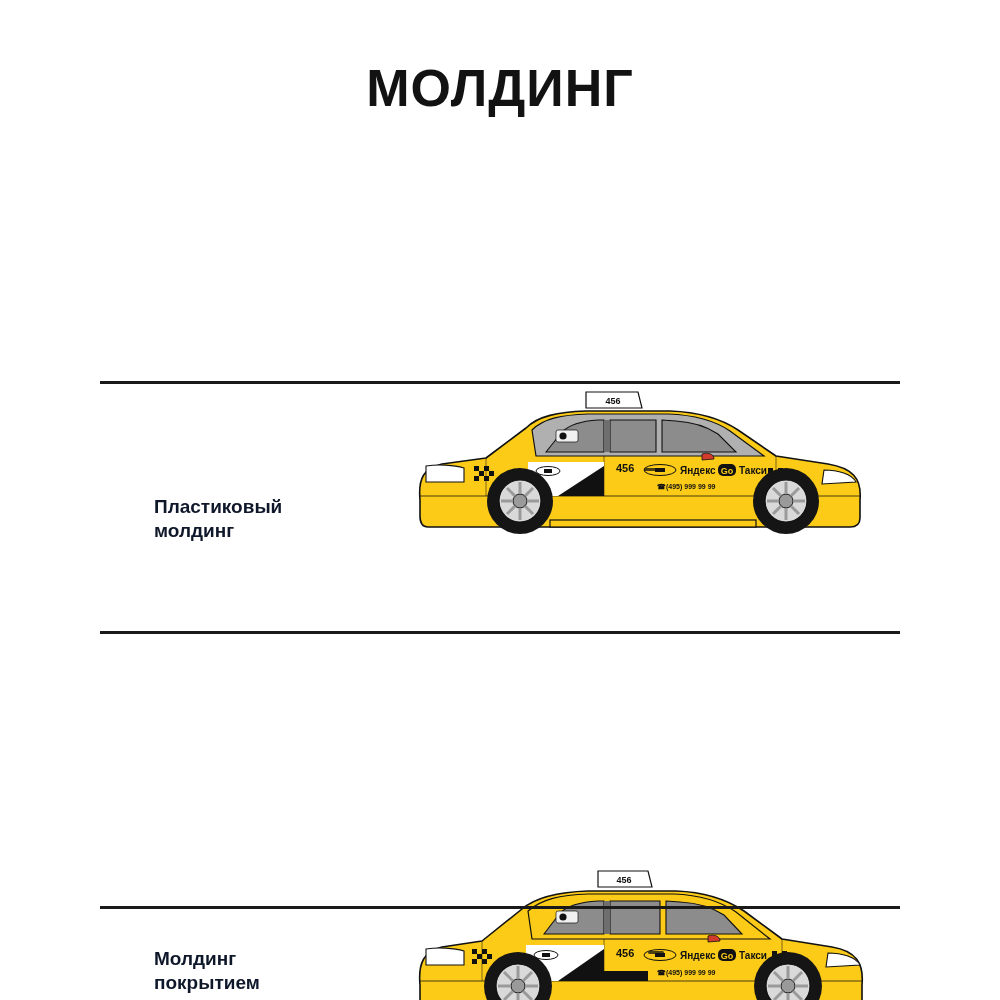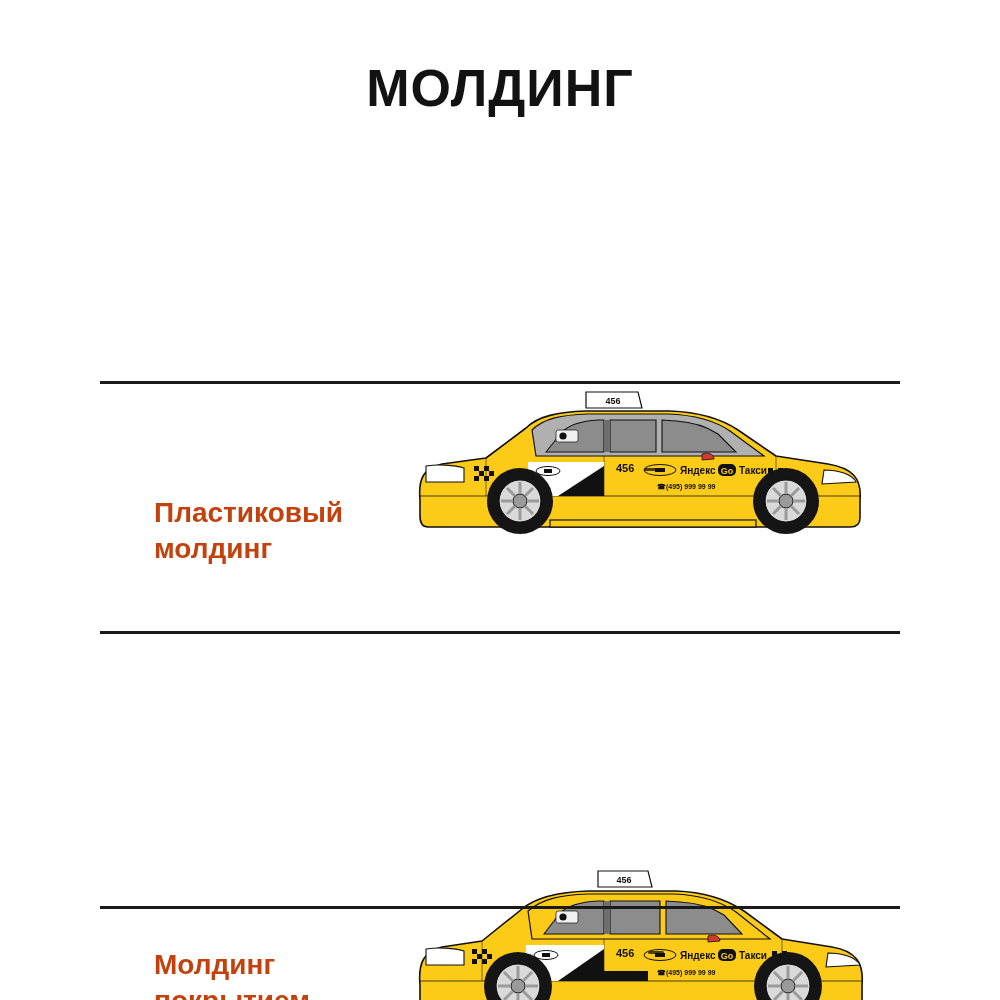--- a/index.html
+++ b/index.html
@@ -49,24 +49,24 @@
     width: 800px;
     height: 3px;
     background: #1a1a1a;
   }
   .div1 { top: 381px; }
   .div2 { top: 631px; }
   .div3 { top: 906px; }
 
   .label {
     position: absolute;
-    font-size: 28px;
+    font-size: 19px;
     font-weight: bold;
     line-height: 1.28;
-    color: #c2410c;
+    color: #0f172a;
   }
   .label1 { left: 146px; top: 315px; }
   .label2 { left: 146px; top: 532px; }
 
   
   .car {
     position: absolute;
   }
   .car1 { left: 400px; top: 190px; width: 470px; height: 190px; }
   .car2 { left: 400px; top: 430px; width: 470px; height: 200px; }

